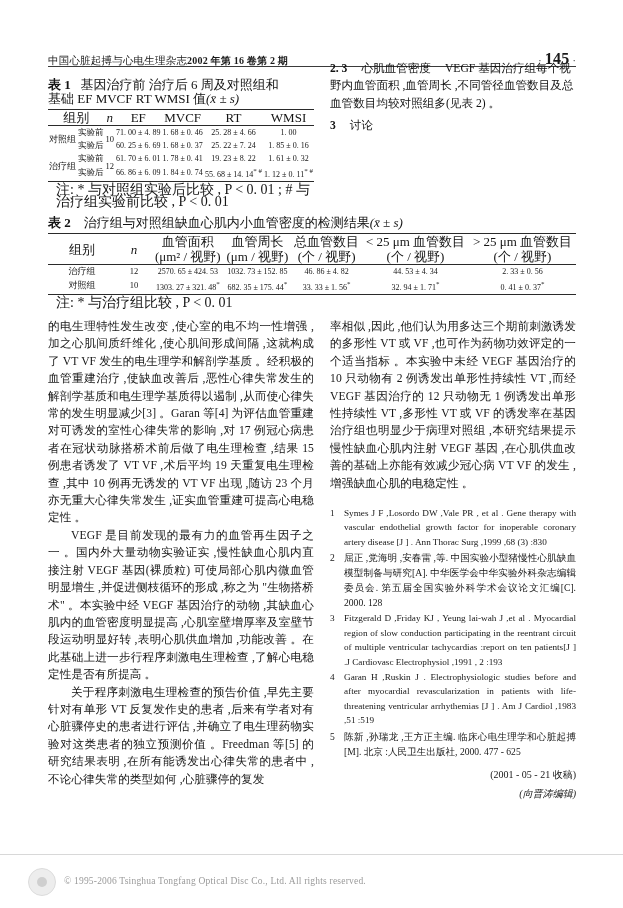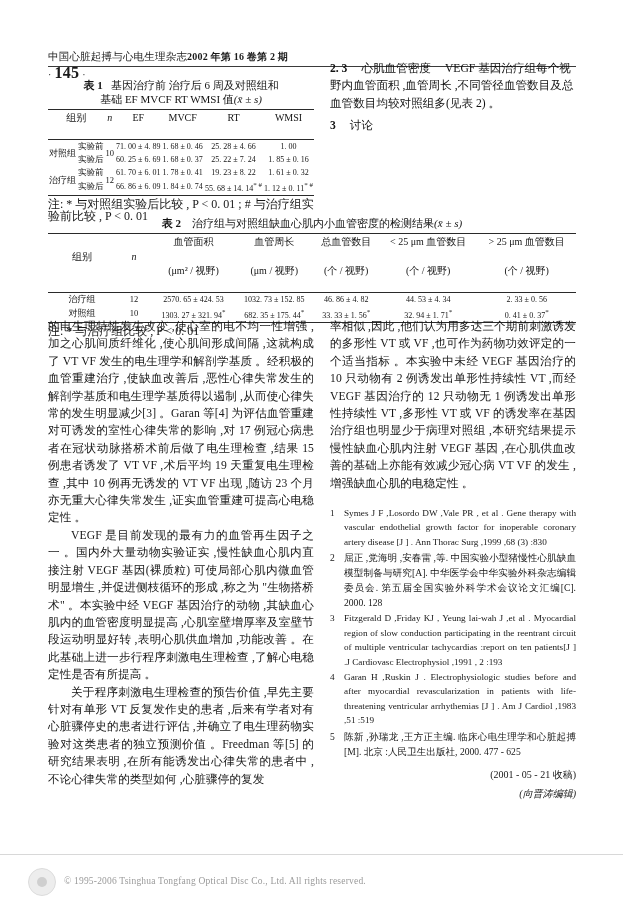--- a/index.html
+++ b/index.html
@@ -26,21 +26,20 @@
   .running-head {
     position: absolute;
     left: 48px; top: 50px;
     width: 528px;
     display: flex;
     align-items: baseline;
     justify-content: space-between;
     font-size: 10.5px;
     letter-spacing: 0.2px;
     color: #1a1a1a;
-    flex-direction: column;
   }
   .running-head .rh-left { white-space: nowrap; }
   .running-head .rh-left .rh-bold { font-weight: bold; font-size: 10px; }
   .running-head .rh-right {
     white-space: nowrap;
     font-size: 10px;
   }
   .running-head .rh-right .pg { font-weight: bold; font-size: 16px; padding: 0 3px; }
   .head-rule {
     position: absolute;
@@ -52,22 +51,22 @@
 
   
   .col-left {
     position: absolute;
     left: 48px; top: 78px;
     width: 266px;
   }
 
   
   .tbl-caption {
-    text-align: center;
-    font-size: 11px;
+    text-align: left;
+    font-size: 13px;
     line-height: 14px;
     margin: 0 0 3px 0;
     color: #141414;
   }
   .tbl-caption .cap-no { font-weight: bold; }
   .tbl-caption .ital { font-style: italic; }
   table.data {
     border-collapse: collapse;
     width: 100%;
     font-size: 8px;
@@ -75,36 +74,37 @@
   }
   table.data th, table.data td {
     padding: 1px 1px;
     text-align: center;
     vertical-align: middle;
     font-weight: normal;
     line-height: 11px;
     white-space: nowrap;
   }
   table.data thead th {
-    font-size: 10px;
+    font-size: 13px;
     padding-top: 2px;
-    padding-bottom: 16px;
+    padding-bottom: 2px;
   }
   .rule-top   { border-top: 1.1px solid #2a2a2a; }
   .rule-mid   { border-bottom: 0.7px solid #2a2a2a; }
   .rule-bot   { border-bottom: 1.1px solid #2a2a2a; }
   td.grp { text-align: center; font-size: 9px; }
   td.sub { text-align: center; font-size: 8.5px; }
   td.nval { font-size: 8.5px; }
   sup.mark { font-size: 7px; vertical-align: super; }
   .tbl-note {
-    font-size: 12px;
+    font-size: 14px;
     line-height: 12px;
     margin-top: 2px;
     color: #161616;
+    margin-left: 8px;
   }
   table.data2 { font-size: 8px; }
   table.data2 th { line-height: 11px; }
 
   
   .para {
     font-size: 11.6px;
     line-height: 17.4px;
     text-align: justify;
     text-justify: inter-ideograph;
@@ -308,21 +308,21 @@
           <td class="nval">12</td>
           <td>2570. 65 ± 424. 53</td>
           <td>1032. 73 ± 152. 85</td>
           <td>46. 86 ± 4. 82</td>
           <td>44. 53 ± 4. 34</td>
           <td>2. 33 ± 0. 56</td>
         </tr>
         <tr class="rule-bot">
           <td class="grp">对照组</td>
           <td class="nval">10</td>
-          <td><span>1303. 27 ± 321. 94</span><sup class="mark">*</sup></td>
+          <td><span>1303. 27 ± 321. 48</span><sup class="mark">*</sup></td>
           <td><span>682. 35 ± 175. 44</span><sup class="mark">*</sup></td>
           <td><span>33. 33 ± 1. 56</span><sup class="mark">*</sup></td>
           <td><span>32. 94 ± 1. 71</span><sup class="mark">*</sup></td>
           <td><span>0. 41 ± 0. 37</span><sup class="mark">*</sup></td>
         </tr>
       </tbody>
     </table>
     <div class="tbl-note">注: * 与治疗组比较 , P &lt; 0. 01</div>
   </div>
 

